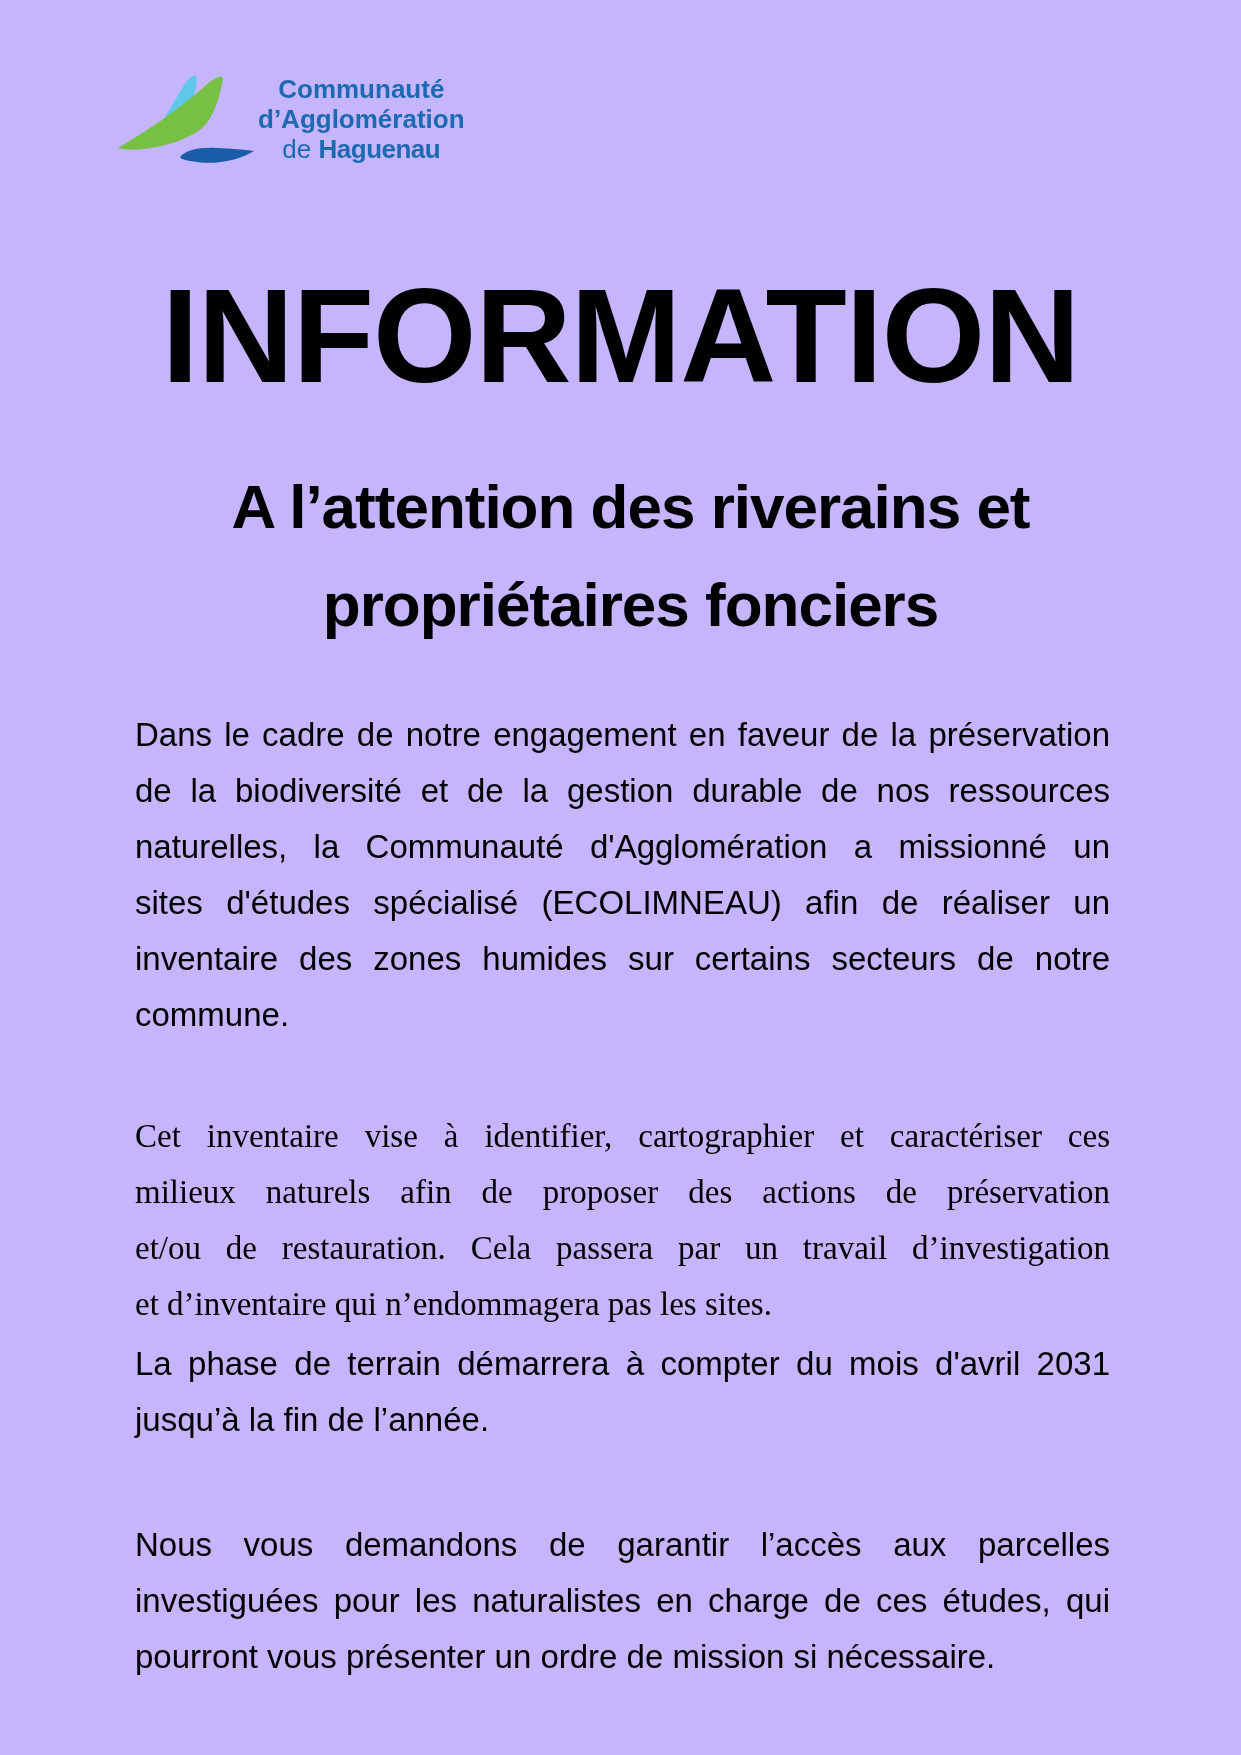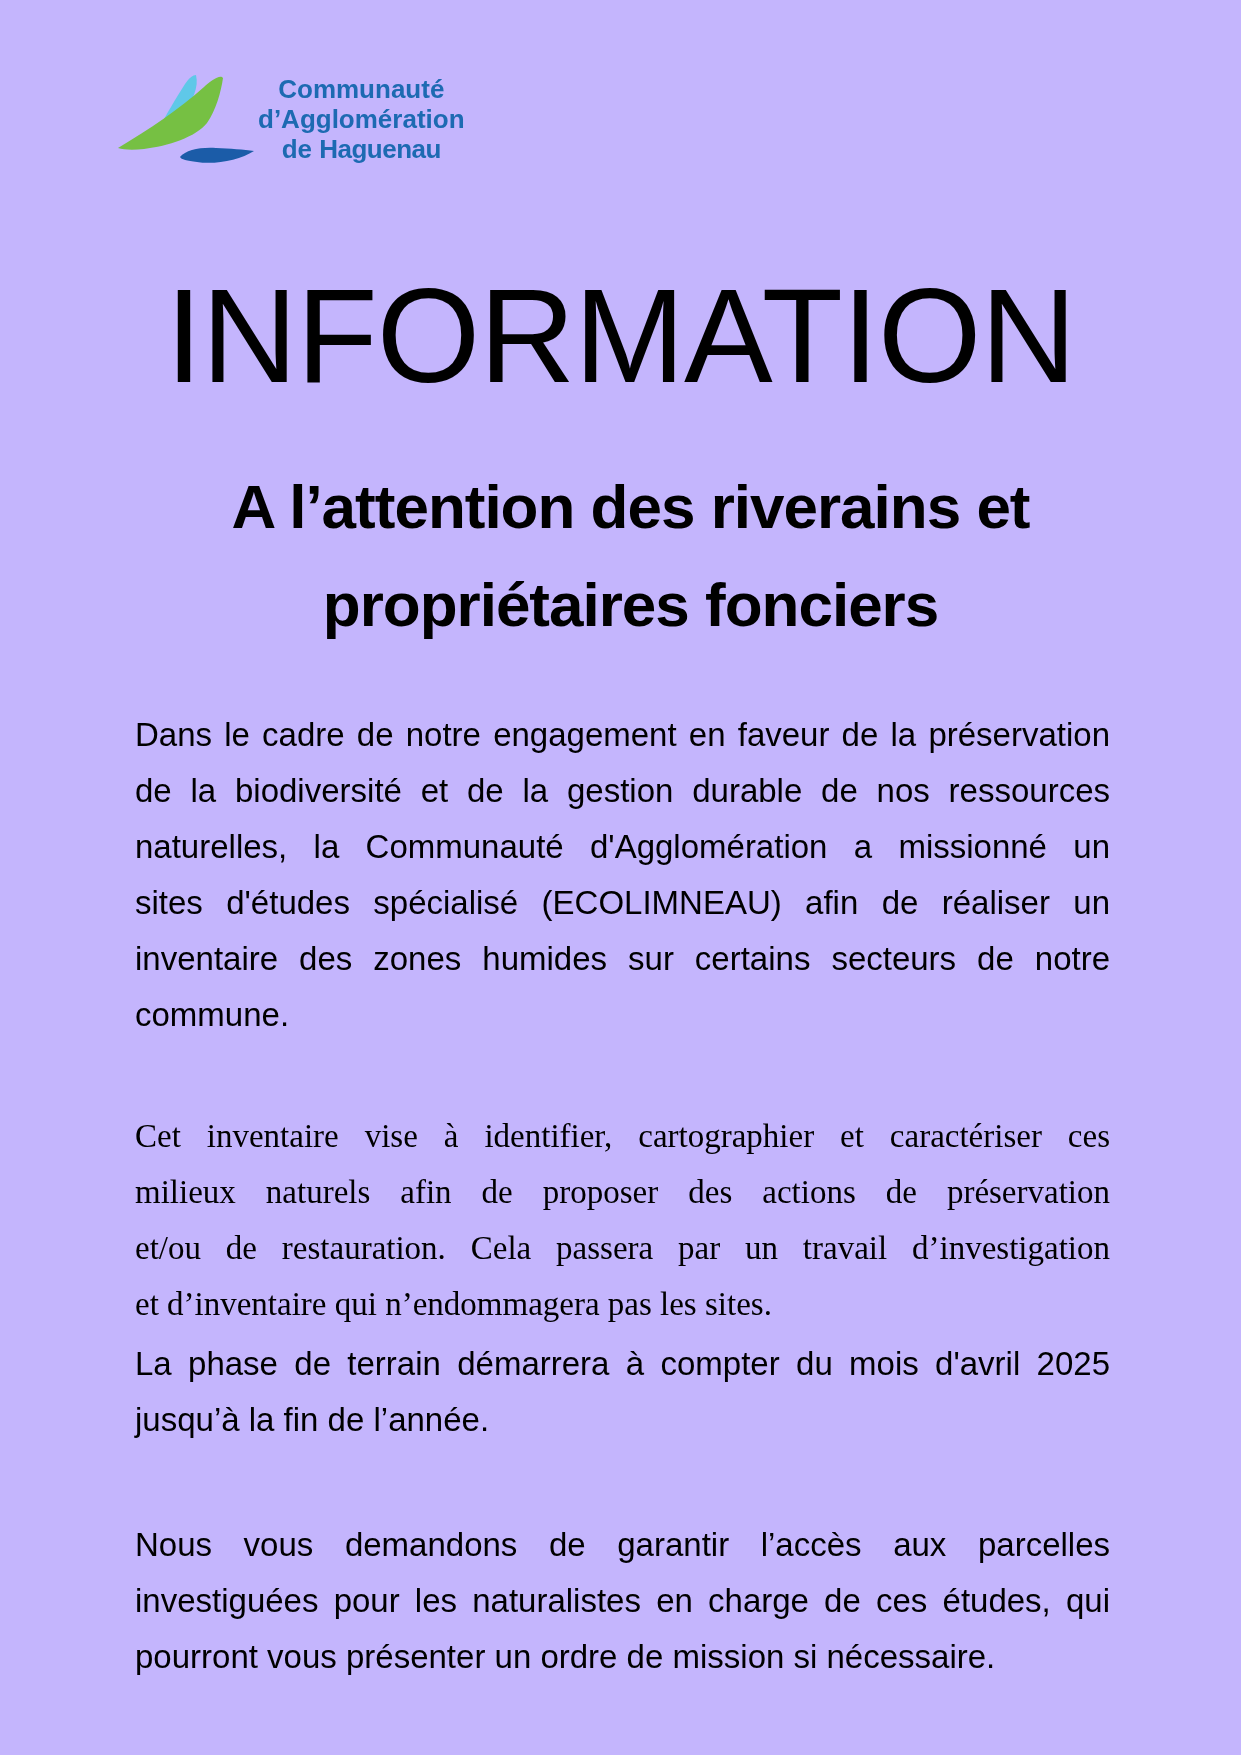--- a/index.html
+++ b/index.html
@@ -25,30 +25,30 @@
     margin-left: 2px;
     padding-top: 2px;
     text-align: center;
     font-size: 26px;
     line-height: 30px;
     font-weight: 700;
     color: var(--logo-text-blue, #1d6ab2);
     letter-spacing: 0;
     white-space: nowrap;
   }
-  .logo-text .de { font-weight: 700; margin-right: 0.28em; }
+  .logo-text .de { font-weight: 400; margin-right: 0.28em; }
   .logo-text .city { font-weight: 900; letter-spacing: -0.5px; }
 
   
   .title {
     margin: 100px 0 0 0;
     text-align: center;
     font-size: 133px;
     line-height: 133px;
-    font-weight: 400;
+    font-weight: 700;
     letter-spacing: -1px;
     white-space: nowrap;
   }
   .subtitle {
     margin: 55px auto 0 auto;
     text-align: center;
     font-size: 62px;
     line-height: 98px;
     font-weight: 700;
     letter-spacing: -1px;
@@ -113,21 +113,21 @@
     </div>
 
     <div class="par gap-l">
       <div class="jline">Cet inventaire vise à identifier, cartographier et caractériser ces</div>
       <div class="jline">milieux naturels afin de proposer des actions de préservation</div>
       <div class="jline">et/ou de restauration. Cela passera par un travail d’investigation</div>
       <div class="jline last">et d’inventaire qui n’endommagera pas les sites.</div>
     </div>
 
     <div class="par gap-s">
-      <div class="jline">La phase de terrain démarrera à compter du mois d'avril 2025</div>
+      <div class="jline">La phase de terrain démarrera à compter du mois d'avril 2031</div>
       <div class="jline last">jusqu’à la fin de l’année.</div>
     </div>
 
     <div class="par gap-xl">
       <div class="jline">Nous vous demandons de garantir l’accès aux parcelles</div>
       <div class="jline">investiguées pour les naturalistes en charge de ces études, qui</div>
       <div class="jline last">pourront vous présenter un ordre de mission si nécessaire.</div>
     </div>
 
   </main>

